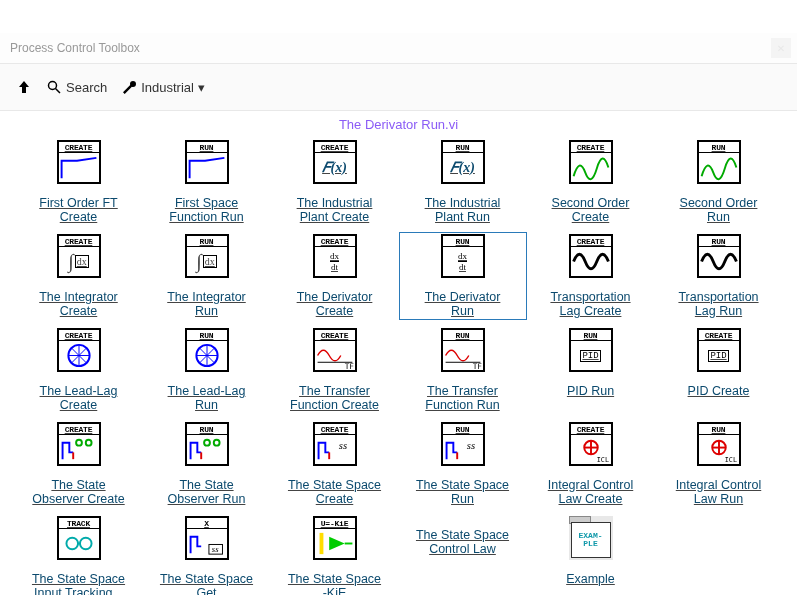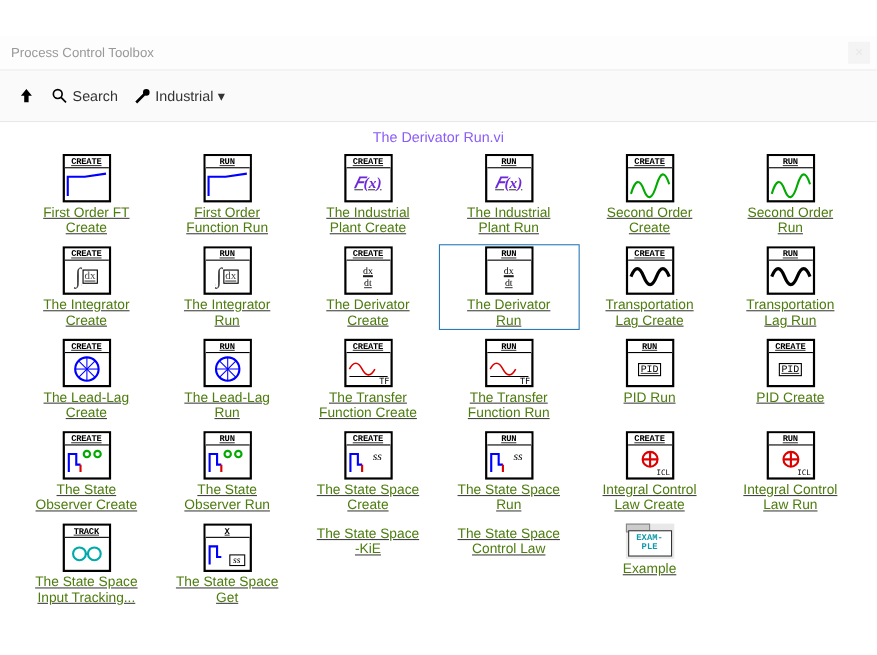--- a/index.html
+++ b/index.html
@@ -114,35 +114,35 @@
   }
   .vi-icon .glyph {
     flex: 1;
     display: flex;
     align-items: center;
     justify-content: center;
     position: relative;
     overflow: hidden;
   }
   .label {
-    margin-top: 2px;
+    margin-top: 12px;
     font-size: 12.5px;
-    color: #4d7c0f;
+    color: #0c4a6e;
     line-height: 14px;
     min-height: 28px;
     white-space: pre-line;
   }
   
   .glyph svg { width: 100%; height: 100%; }
   .glyph .fx {
     font-family: serif;
     font-style: italic;
     font-weight: bold;
     font-size: 14px;
-    color: #6d28d9;
+    color: #0c4a6e;
   }
   .glyph .frac {
     font-family: serif;
     font-size: 9px;
     text-align: center;
     line-height: 8px;
     color: #000;
   }
   .glyph .frac .bar { border-top: 1px solid #000; margin: 1px 0; }
   .glyph .int {
@@ -162,21 +162,21 @@
     font-size: 9px;
     font-family: "Courier New", monospace;
     text-align: right;
     color: #000;
     border: 1px solid #000;
     padding: 0 1px;
     background:#fff;
   }
   .example-box {
     width: 44px;
-    height: 32px;
+    height: 44px;
     position: relative;
     background: #e8e8e8;
   }
   .example-box .folder-back{
     position:absolute; top:0;left:0;width:22px;height:8px;background:#ccc;border:1px solid #888;
   }
   .example-box .paper{
     position:absolute; top:6px;left:2px;right:2px;bottom:2px;background:#fff;border:1px solid #333;
     display:flex;align-items:center;justify-content:center;
     font-size:8px;font-family:"Courier New",monospace;font-weight:bold;color:#19a;line-height:8px;
@@ -237,21 +237,21 @@
     </div>
     <div class="item">
       <div class="vi-icon">
         <div class="banner">RUN</div>
         <div class="glyph">
           <svg viewBox="0 0 40 30">
             <polyline points="2,26 2,8 18,8 38,5" fill="none" stroke="#00f" stroke-width="2"></polyline>
           </svg>
         </div>
       </div>
-      <div class="label">First Order
+      <div class="label">First Space
 Function Run</div>
     </div>
     <div class="item">
       <div class="vi-icon">
         <div class="banner">CREATE</div>
         <div class="glyph">
           <span class="fx">𝐹(x)</span>
         </div>
       </div>
       <div class="label">The Industrial
@@ -557,20 +557,30 @@
             <polyline points="3,25 3,8 10,8 10,18 14,18" fill="none" stroke="#00f" stroke-width="2"></polyline>
             <rect x="22" y="16" width="14" height="10" fill="#fff" stroke="#000"></rect>
             <text x="25" y="24" font-size="9" font-style="italic" font-family="serif">ss</text>
           </svg>
         </div>
       </div>
       <div class="label">The State Space
 Get</div>
     </div>
     <div class="item">
+      <div class="vi-icon">
+        <div class="banner">U=-KiE</div>
+        <div class="glyph">
+          <svg viewBox="0 0 40 30">
+            <polygon points="14,8 30,15 14,22" fill="#0c0"></polygon>
+            <rect x="4" y="4" width="4" height="22" fill="#fd0"></rect>
+            <line x1="30" y1="15" x2="38" y2="15" stroke="#0c0" stroke-width="2"></line>
+          </svg>
+        </div>
+      </div>
       <div class="label">The State Space
 -KiE</div>
     </div>
     <div class="item">
       <div class="label">The State Space
 Control Law</div>
     </div>
     <div class="item">
       <div class="example-box">
         <div class="folder-back"></div>

